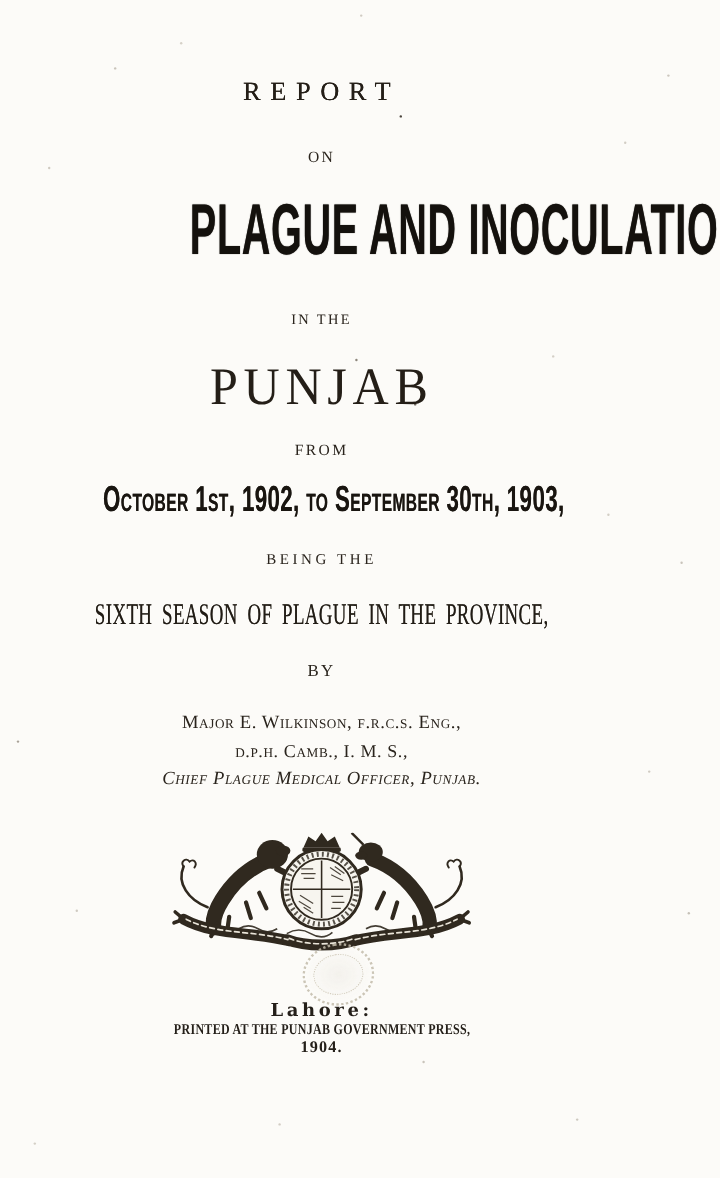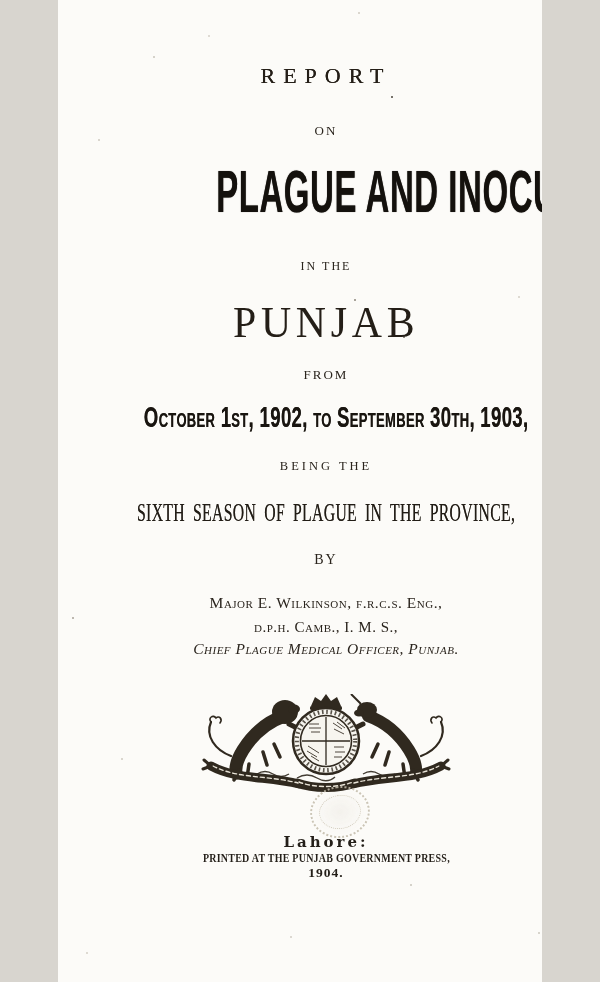--- a/index.html
+++ b/index.html
@@ -1,17 +1,17 @@
 <!DOCTYPE html>
 <html><head>
 <meta charset="utf-8">
 <style>
   html,body { margin:0; padding:0; background:#d8d5cf; }
   .sheet {
-    position:relative; width:484px; height:982px; margin:0 auto;
+    position:relative; width:600px; height:982px; margin:0 auto;
     background:#fcfbf8; overflow:hidden;
     font-family:"Liberation Serif", serif; color:#2a241d;
   }
   
   .line { position:absolute; left:-32px; width:600px; text-align:center;
           line-height:1; white-space:nowrap; }
   .cond { display:inline-block; transform-origin:50% 50%; }
 
   .report   { top:65px;  font-size:22px; letter-spacing:8px; color:#241e17; text-shadow:0 0 .5px #241e17; }
   .on       { top:124px; font-size:13px; letter-spacing:2px; }

